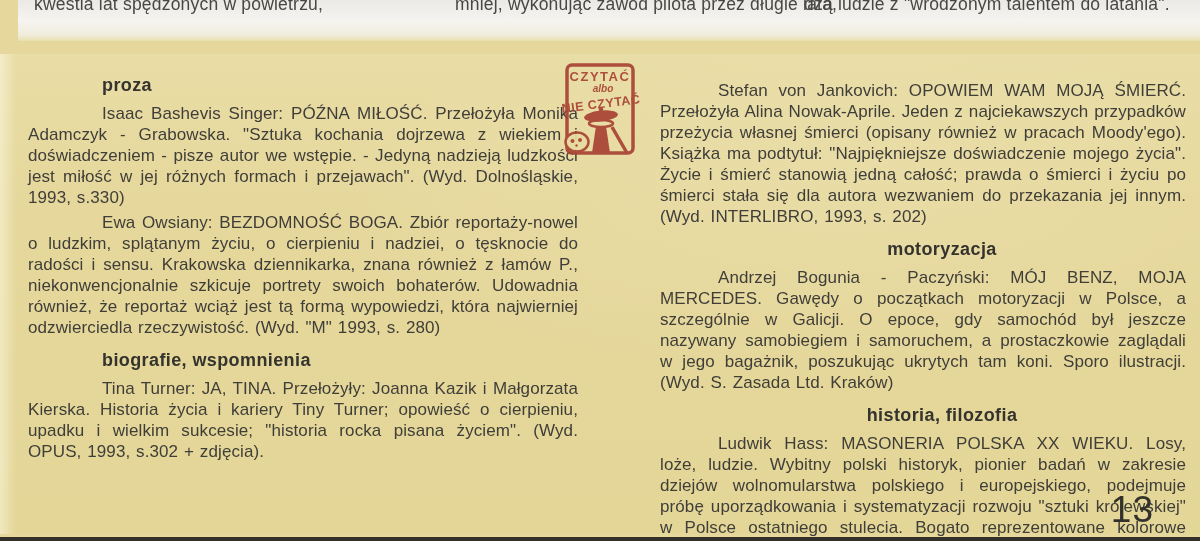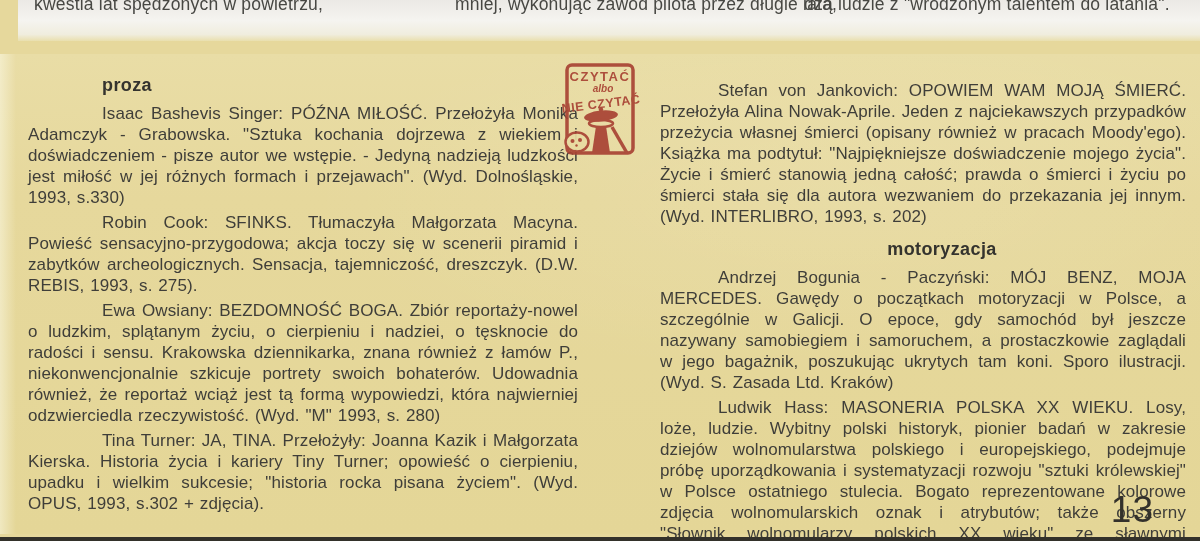--- a/index.html
+++ b/index.html
@@ -68,29 +68,30 @@
     <span class="frag f0">kwestia lat spędzonych w powietrzu,</span>
     <span class="frag f1">mniej, wykonując zawód pilota przez długie lata,</span>
     <span class="frag f2">dzą ludzie z "wrodzonym talentem do latania".</span>
   </div>
 
   <div class="paper">
 
     <div class="col col-left">
       <h3 class="cat">proza</h3>
       <p class="review">Isaac Bashevis Singer: PÓŹNA MIŁOŚĆ. Przełożyła Monika Adamczyk - Grabowska. "Sztuka kochania dojrzewa z wiekiem i doświadczeniem - pisze autor we wstępie. - Jedyną nadzieją ludzkości jest miłość w jej różnych formach i przejawach". (Wyd. Dolnośląskie, 1993, s.330)</p>
-      <p class="review">Robin Cook: SFINKS. Tłumaczyła Małgorzata Macyna. Powieść sensacyjno-przygodowa; akcja toczy się w scenerii piramid i zabytków archeologicznych. Sensacja, tajemniczość, dreszczyk. (D.W. REBIS, 1993, s. 275).</p>
       <p class="review">Ewa Owsiany: BEZDOMNOŚĆ BOGA. Zbiór reportaży-nowel o ludzkim, splątanym życiu, o cierpieniu i nadziei, o tęsknocie do radości i sensu. Krakowska dziennikarka, znana również z łamów P., niekonwencjonalnie szkicuje portrety swoich bohaterów. Udowadnia również, że reportaż wciąż jest tą formą wypowiedzi, która najwierniej odzwierciedla rzeczywistość. (Wyd. "M" 1993, s. 280)</p>
+      <h3 class="cat">biografie, wspomnienia</h3>
       <p class="review">Tina Turner: JA, TINA. Przełożyły: Joanna Kazik i Małgorzata Kierska. Historia życia i kariery Tiny Turner; opowieść o cierpieniu, upadku i wielkim sukcesie; "historia rocka pisana życiem". (Wyd. OPUS, 1993, s.302 + zdjęcia).</p>
     </div>
 
     <div class="col col-right">
       <p class="review">Stefan von Jankovich: OPOWIEM WAM MOJĄ ŚMIERĆ. Przełożyła Alina Nowak-Aprile. Jeden z najciekawszych przypadków przeżycia własnej śmierci (opisany również w pracach Moody'ego). Książka ma podtytuł: "Najpiękniejsze doświadczenie mojego życia". Życie i śmierć stanowią jedną całość; prawda o śmierci i życiu po śmierci stała się dla autora wezwaniem do przekazania jej innym. (Wyd. INTERLIBRO, 1993, s. 202)</p>
       <h3 class="cat">motoryzacja</h3>
       <p class="review">Andrzej Bogunia - Paczyński: MÓJ BENZ, MOJA MERCEDES. Gawędy o początkach motoryzacji w Polsce, a szczególnie w Galicji. O epoce, gdy samochód był jeszcze nazywany samobiegiem i samoruchem, a prostaczkowie zaglądali w jego bagażnik, poszukując ukrytych tam koni. Sporo ilustracji. (Wyd. S. Zasada Ltd. Kraków)</p>
+      <h3 class="cat">historia, filozofia</h3>
       <p class="review">Ludwik Hass: MASONERIA POLSKA XX WIEKU. Losy, loże, ludzie. Wybitny polski historyk, pionier badań w zakresie dziejów wolnomularstwa polskiego i europejskiego, podejmuje próbę uporządkowania i systematyzacji rozwoju "sztuki królewskiej" w Polsce ostatniego stulecia. Bogato reprezentowane kolorowe zdjęcia wolnomularskich oznak i atrybutów; także obszerny "Słownik wolnomularzy polskich XX wieku" ze sławnymi nazwiskami. (Oficyna Wydawnicza POLCZEK, 1993, s. 360).</p>
     </div>
 
     <svg class="stamp" viewBox="0 0 88 100" xmlns="http://www.w3.org/2000/svg">
       <g class="stampink" fill="#a84334">
         <rect class="s-border" x="11" y="3" width="66" height="88" rx="5"></rect>
         <text class="s1" x="44" y="19">CZYTAĆ</text>
         <text class="s2" x="47" y="30">albo</text>
         <text class="s3" x="45" y="46" transform="rotate(-7 45 42)">NIE CZYTAĆ</text>
         <ellipse cx="45" cy="54" rx="17" ry="5.5" transform="rotate(-6 45 54)"></ellipse>

